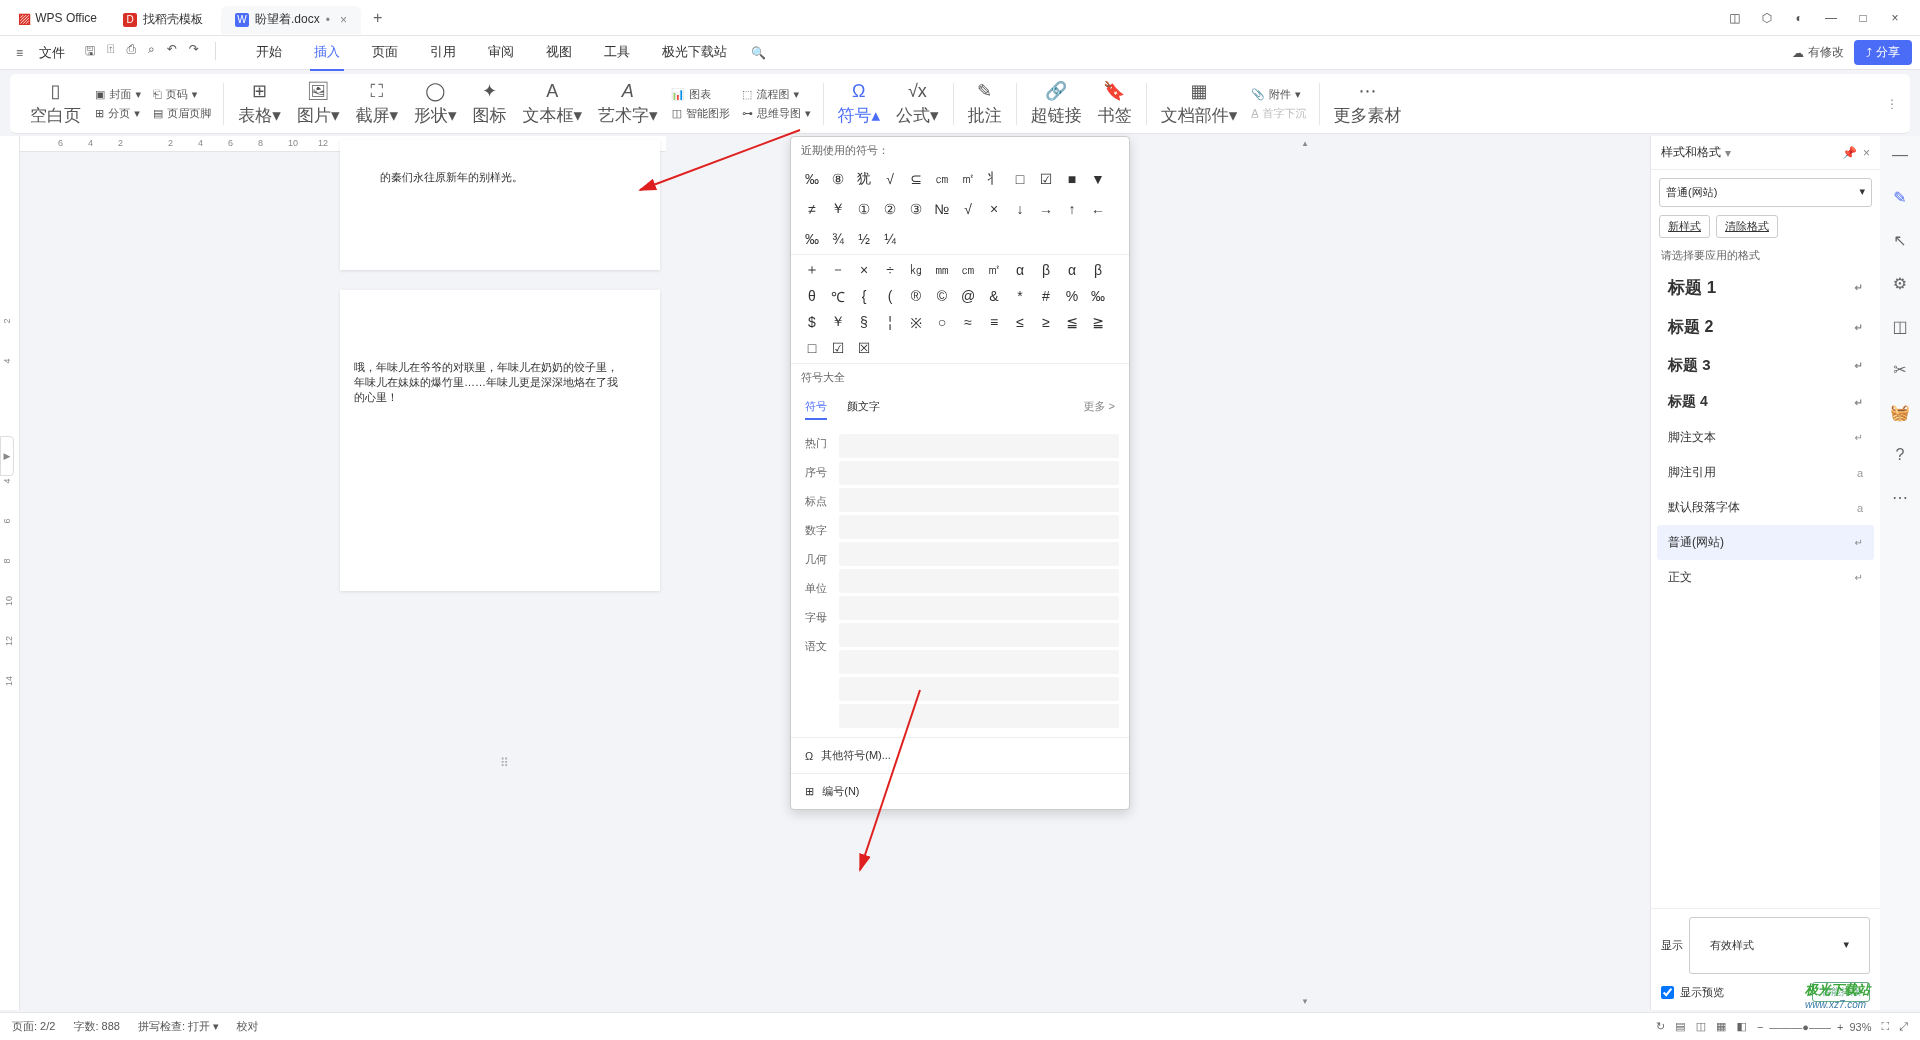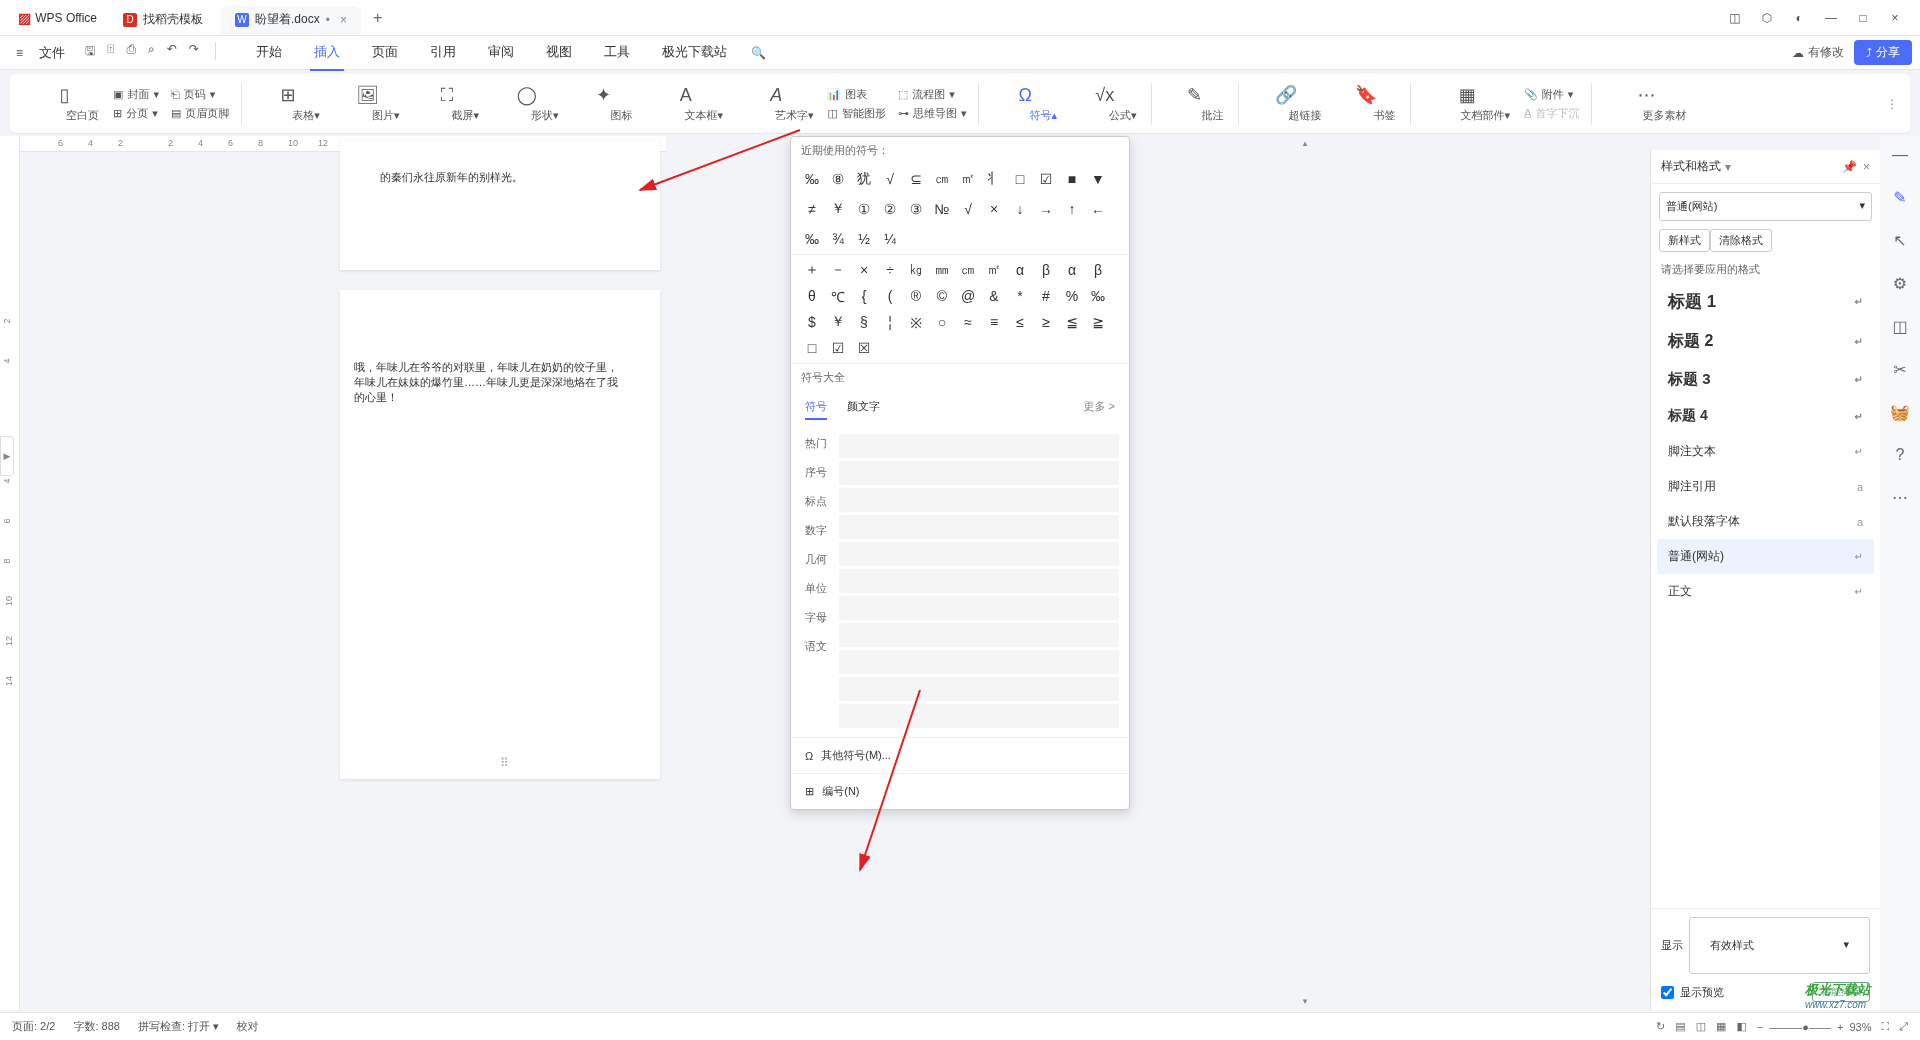--- a/index.html
+++ b/index.html
@@ -31,36 +31,36 @@
 .main-tab { font-size: 13px; padding: 8px 4px; cursor: pointer; }
 .main-tab.active { color: #4a6cf7; border-bottom: 2px solid #4a6cf7; }
 .search-icon { margin-left: 20px; color: #666; cursor: pointer; }
 .modified { display: flex; align-items: center; gap: 4px; color: #555; margin-right: 10px; }
 .share-btn { background: #4a6cf7; color: white; padding: 4px 12px; border-radius: 4px; cursor: pointer; display: flex; align-items: center; gap: 4px; }
 
 
 .ribbon { height: 60px; background: #fff; display: flex; align-items: center; padding: 2px 12px; border-bottom: 1px solid #e5e5e5; margin: 0 10px; border-radius: 6px; margin-top: 4px; }
 .rgroup { display: flex; flex-direction: column; align-items: center; padding: 0 8px; cursor: pointer; }
 .rgroup-icon { height: 22px; color: #555; font-size: 18px; display: flex; align-items: center; }
-.rgroup-label { font-size: 11px; color: #555; margin-top: 2px; margin-left: 36px; }
+.rgroup-label { font-size: 17px; color: #555; margin-top: 2px; }
 .rgroup-sm { display: flex; flex-direction: column; gap: 4px; padding: 0 6px; }
 .rgroup-sm-item { display: flex; align-items: center; gap: 4px; font-size: 11px; color: #555; cursor: pointer; }
 .rsep { width: 1px; height: 42px; background: #e5e5e5; margin: 0 6px; }
 .rgroup.active .rgroup-label, .rgroup.active .rgroup-icon { color: #4a6cf7; }
 
 
 .doc-area { position: absolute; top: 136px; left: 0; right: 1254px; bottom: 30px; background: #f2f4f7; overflow: hidden; }
 .v-ruler { position: absolute; left: 0; top: 0; bottom: 0; width: 20px; background: #fff; border-right: 1px solid #e5e5e5; }
 .ruler-num { position: absolute; left: 4px; font-size: 9px; color: #888; transform: rotate(-90deg); }
 .h-ruler { position: absolute; top: 0; left: 20px; right: 0; height: 16px; background: #fff; border-bottom: 1px solid #e5e5e5; }
 .h-ruler-num { position: absolute; top: 2px; font-size: 9px; color: #888; }
 .pages { position: absolute; top: 4px; left: 340px; display: flex; flex-direction: column; gap: 20px; }
 .page { width: 320px; background: #fff; box-shadow: 0 1px 3px rgba(0,0,0,0.1); padding: 30px 40px; font-size: 11px; color: #333; }
 .page1 { height: 130px; }
-.page2 { height: 489px; padding-left: 14px; }
+.page2 { height: 301px; padding-left: 14px; }
 
 
 .symbol-popup { position: absolute; top: 136px; left: 790px; width: 340px; background: #fff; border: 1px solid #ccc; box-shadow: 0 4px 12px rgba(0,0,0,0.15); border-radius: 4px; z-index: 10; }
 .sp-header { padding: 6px 10px; font-size: 11px; color: #666; }
 .sp-grid { display: flex; flex-wrap: wrap; padding: 2px 8px; }
 .sp-cell { width: 26px; height: 26px; display: flex; align-items: center; justify-content: center; font-size: 14px; cursor: pointer; }
 .sp-section { border-top: 1px solid #eee; }
 .sp-tabs { display: flex; gap: 20px; padding: 8px 14px; font-size: 11px; }
 .sp-tab { cursor: pointer; padding-bottom: 4px; }
 .sp-tab.active { color: #4a6cf7; border-bottom: 2px solid #4a6cf7; }
@@ -69,25 +69,25 @@
 .sp-cats { display: flex; flex-direction: column; gap: 10px; font-size: 11px; color: #666; }
 .sp-cat { cursor: pointer; padding: 2px 4px; }
 .sp-preview { flex: 1; }
 .sp-prow { height: 24px; background: #f5f5f5; margin-bottom: 3px; border-radius: 2px; }
 .sp-footer-item { padding: 10px 14px; font-size: 11px; display: flex; align-items: center; gap: 8px; cursor: pointer; border-top: 1px solid #eee; }
 
 
 .arrow { position: absolute; pointer-events: none; z-index: 20; }
 
 
-.right-panel { position: absolute; top: 150px; right: 40px; width: 230px; bottom: 30px; background: #fff; border-left: 1px solid #e5e5e5; display: flex; flex-direction: column; }
+.right-panel { position: absolute; top: 136px; right: 40px; width: 230px; bottom: 30px; background: #fff; border-left: 1px solid #e5e5e5; display: flex; flex-direction: column; }
 .rp-header { display: flex; align-items: center; padding: 8px 10px; font-size: 12px; border-bottom: 1px solid #eee; }
 .rp-close, .rp-pin { color: #888; cursor: pointer; margin-left: 6px; }
 .rp-select { margin: 8px; padding: 6px; border: 1px solid #ccc; border-radius: 3px; font-size: 11px; display: flex; justify-content: space-between; }
-.rp-btns { display: flex; padding: 0 8px; }
+.rp-btns { display: flex; gap: 6px; padding: 0 8px; text-decoration: underline; }
 .rp-btn { border: 1px solid #ccc; border-radius: 3px; padding: 3px 8px; font-size: 11px; cursor: pointer; }
 .rp-label { padding: 10px 10px 4px; font-size: 11px; color: #666; }
 .rp-list { flex: 1; overflow: auto; padding: 0 6px; }
 .rp-item { padding: 8px 10px; display: flex; justify-content: space-between; align-items: center; cursor: pointer; border-radius: 3px; border: 1px solid transparent; }
 .rp-item.selected { background: #eef2ff; }
 .rp-item.h1 { font-size: 17px; font-weight: bold; }
 .rp-item.h2 { font-size: 16px; font-weight: bold; }
 .rp-item.h3 { font-size: 15px; font-weight: bold; }
 .rp-item.h4 { font-size: 14px; font-weight: bold; }
 .rp-item-arrow { color: #888; font-size: 10px; }

